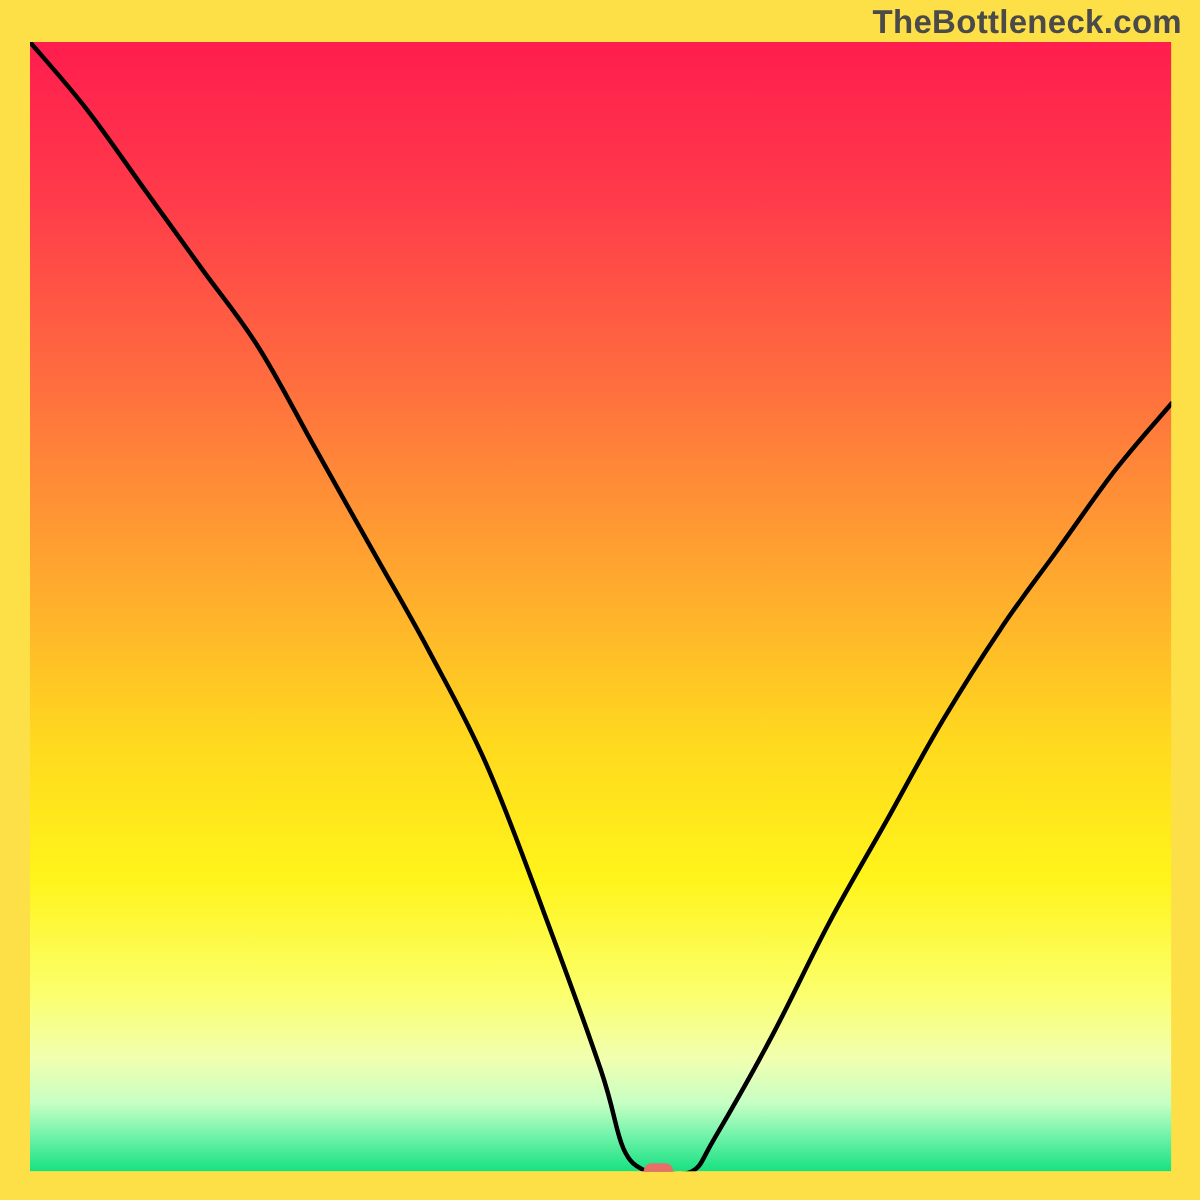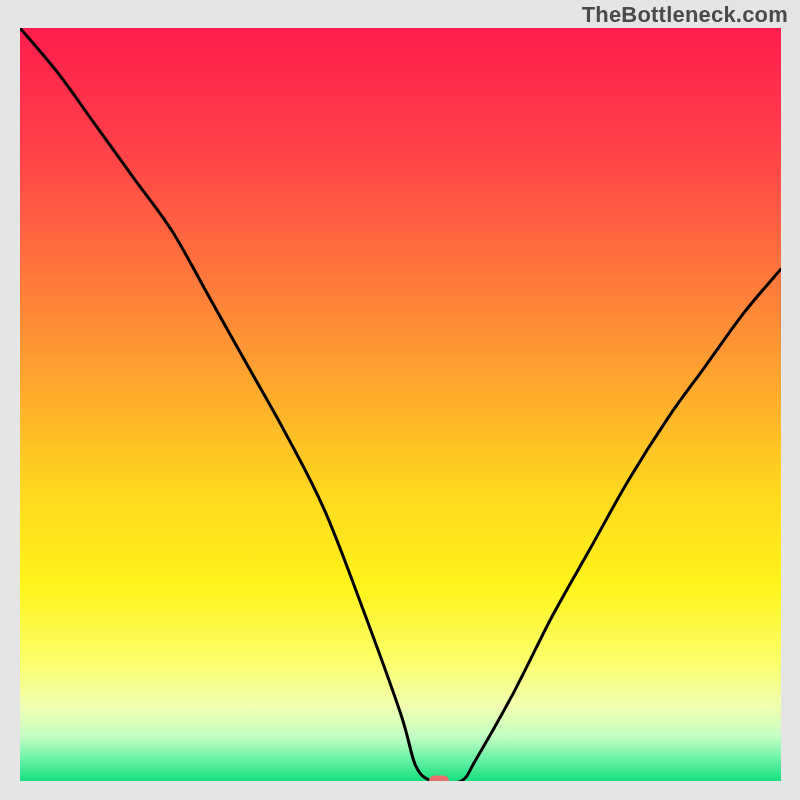--- a/index.html
+++ b/index.html
@@ -7,21 +7,21 @@
     padding: 0;
     width: 800px;
     height: 800px;
     background: #000;
     overflow: hidden;
   }
   .container {
     position: relative;
     width: 800px;
     height: 800px;
-    background: #e5e5e5;
+    background: #fde047;
   }
   .watermark {
     position: absolute;
     top: 2px;
     right: 12px;
     color: #4a4a4a;
     font-family: Arial, Helvetica, sans-serif;
     font-size: 22px;
     font-weight: bold;
     letter-spacing: 0.2px;

